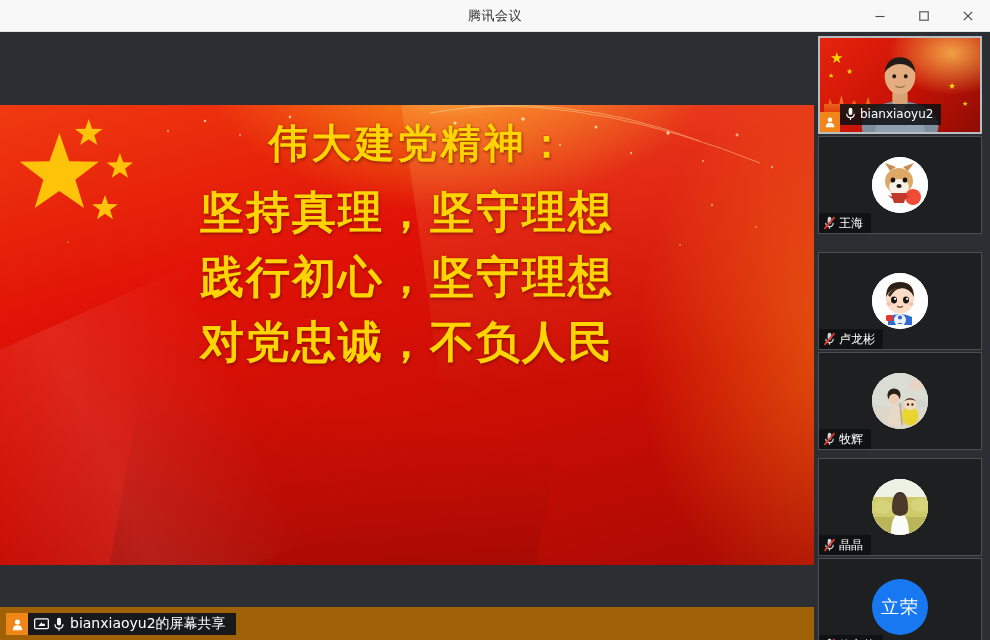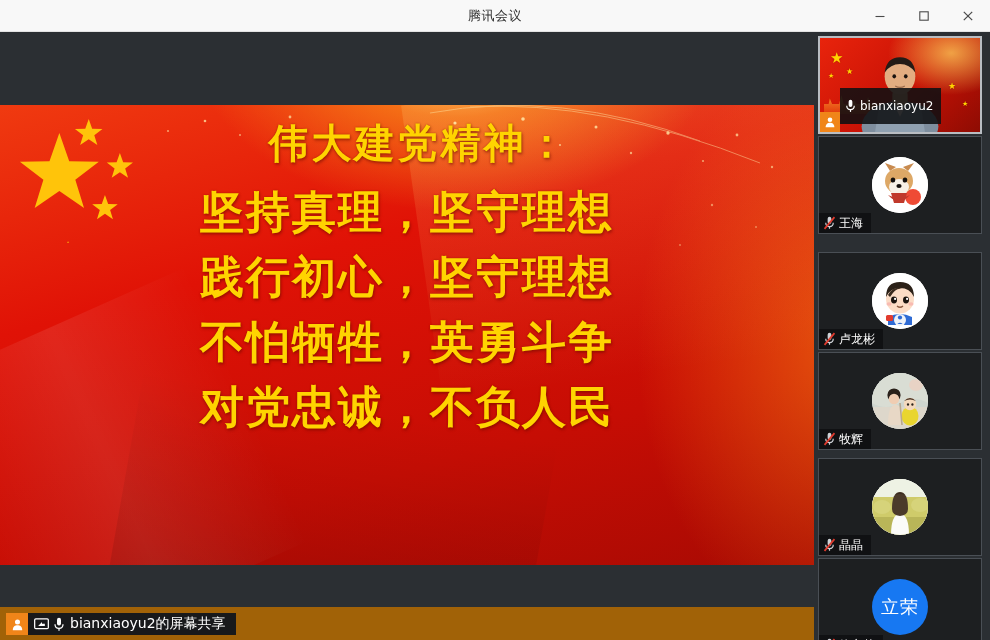--- a/index.html
+++ b/index.html
@@ -229,22 +229,22 @@
   .pname {
     color: #ffffff;
     font-size: 12px;
     white-space: nowrap;
     overflow: hidden;
     text-overflow: ellipsis;
     font-family: "DejaVu Sans", "Liberation Sans", sans-serif;
   }
   .pname.host-name { font-size: 12px; }
   .host-pill-bg {
-    position: absolute; left: 0; bottom: 16px;
-    height: 36px;
+    position: absolute; left: 0; bottom: 8px;
+    height: 21px;
     display: flex; align-items: center;
     background: rgba(15,16,18,0.88);
   }
 </style>
 </head>
 <body>
 
 <div id="app">
 
   <div id="titlebar">
@@ -309,21 +309,20 @@
           <polygon points="96,0 100.2,11.9 112.8,12.1 102.8,19.8 106.5,31.8 96,24.6 85.5,31.8 89.2,19.8 79.2,12.1 91.8,11.9" transform="translate(35,40) scale(0.78)"></polygon>
           <polygon points="96,0 100.2,11.9 112.8,12.1 102.8,19.8 106.5,31.8 96,24.6 85.5,31.8 89.2,19.8 79.2,12.1 91.8,11.9" transform="translate(22,82) scale(0.76)"></polygon>
           <polygon points="96,0 100.2,11.9 112.8,12.1 102.8,19.8 106.5,31.8 96,24.6 85.5,31.8 89.2,19.8 79.2,12.1 91.8,11.9" transform="translate(-13,128) scale(0.74)"></polygon>
         </g>
       </svg>
 
       <div id="slide-text">
         <div class="sl-title">伟大建党精神：</div>
         <div class="sl-line">坚持真理，坚守理想</div>
         <div class="sl-line">践行初心，坚守理想</div>
-        <div class="sl-line">不怕牺牲，英勇斗争</div>
         <div class="sl-line">对党忠诚，不负人民</div>
       </div>
     </div>
   </div>
 
   <div id="sharebar">
     <div id="share-pill">
       <div id="share-host-badge">
         <svg width="13" height="13" viewBox="0 0 16 16">
           <circle cx="8" cy="5" r="3.1" fill="#ffffff"></circle>

